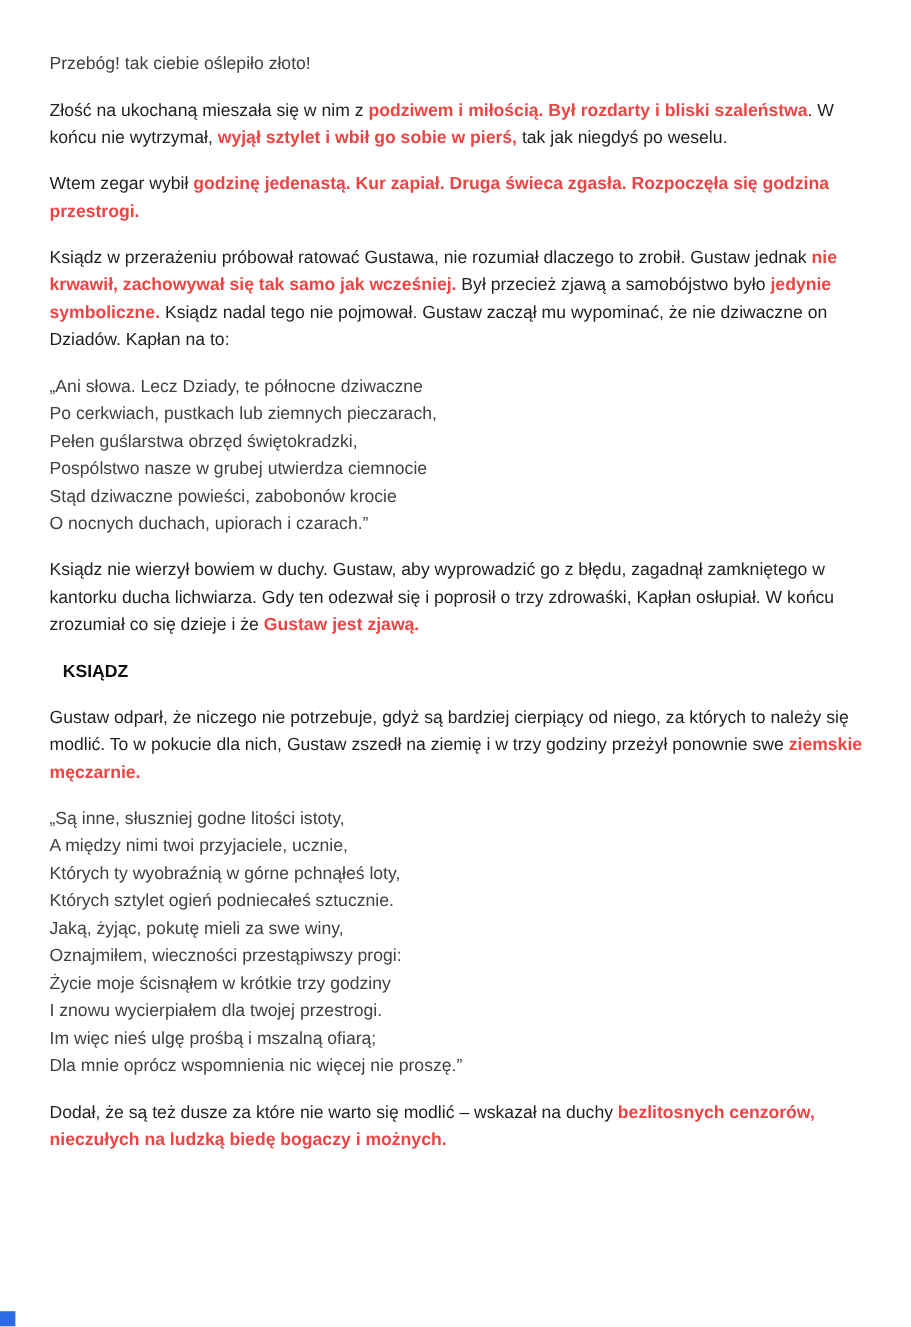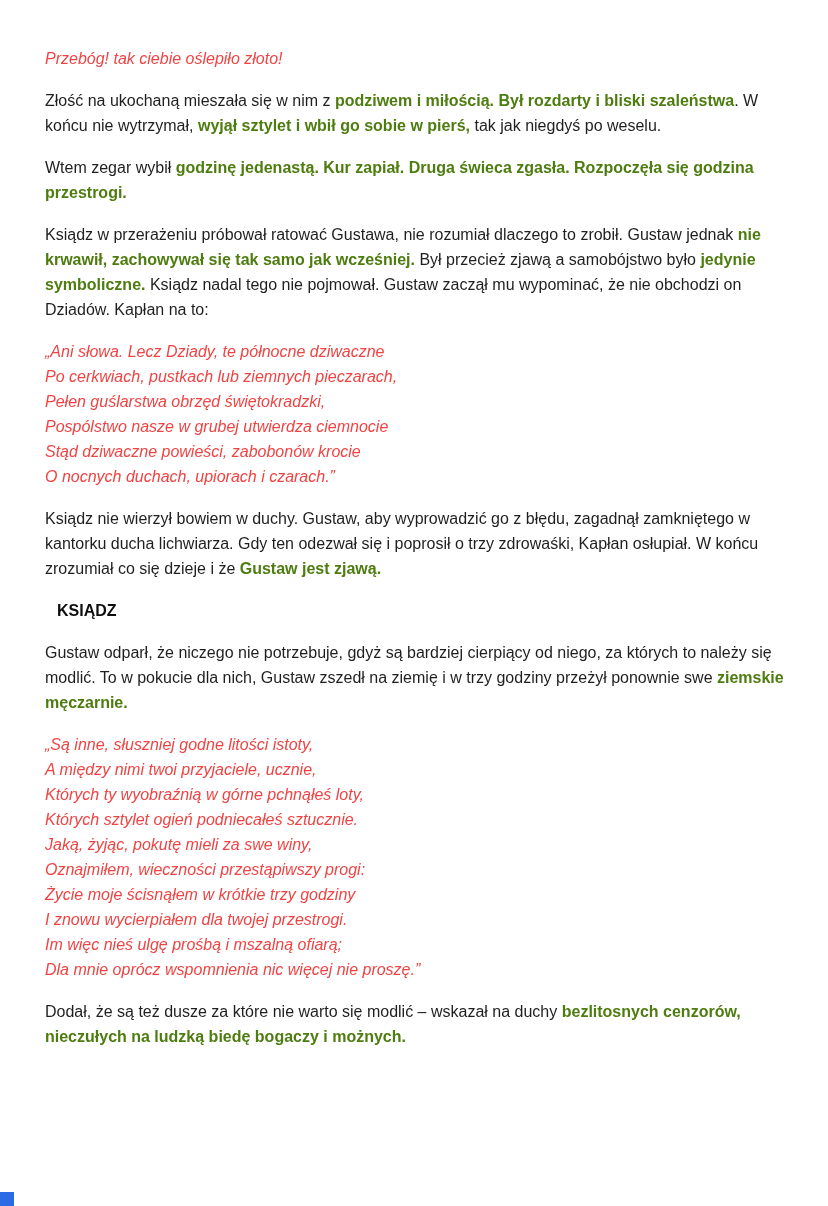--- a/index.html
+++ b/index.html
@@ -24,29 +24,28 @@
   .doc > * {
     max-width: 740px;
   }
   p, .quote, h2 {
     margin: 17px 0;
   }
   .doc > *:first-child {
     margin-top: 0;
   }
   .quote {
-    font-style: italic;
-    color: #ef4444;
+    color: #404040;
   }
   .quote .line {
     min-height: 25px;
   }
   .b {
     font-weight: 700;
-    color: #4d7c0f;
+    color: #ef4444;
   }
   h2 {
     font-size: 16px;
     line-height: 25px;
     font-weight: 700;
     color: #0e0e0e;
     margin-left: 12px;
   }
   .corner-marker {
     position: absolute;
@@ -63,21 +62,21 @@
 <main class="doc">
 
   <section class="quote">
     <div class="line">Przebóg! tak ciebie oślepiło złoto!</div>
   </section>
 
   <p><span>Złość na ukochaną mieszała się w nim z </span><span class="b">podziwem i miłością. Był rozdarty i bliski szaleństwa</span><span>. W końcu nie wytrzymał, </span><span class="b">wyjął sztylet i wbił go sobie w pierś,</span><span> tak jak niegdyś po weselu.</span></p>
 
   <p><span>Wtem zegar wybił </span><span class="b">godzinę jedenastą. Kur zapiał. Druga świeca zgasła. Rozpoczęła się godzina przestrogi.</span></p>
 
-  <p><span>Ksiądz w przerażeniu próbował ratować Gustawa, nie rozumiał dlaczego to zrobił. Gustaw jednak </span><span class="b">nie krwawił, zachowywał się tak samo jak wcześniej.</span><span> Był przecież zjawą a samobójstwo było </span><span class="b">jedynie symboliczne.</span><span> Ksiądz nadal tego nie pojmował. Gustaw zaczął mu wypominać, że nie obchodzi on Dziadów. Kapłan na to:</span></p>
+  <p><span>Ksiądz w przerażeniu próbował ratować Gustawa, nie rozumiał dlaczego to zrobił. Gustaw jednak </span><span class="b">nie krwawił, zachowywał się tak samo jak wcześniej.</span><span> Był przecież zjawą a samobójstwo było </span><span class="b">jedynie symboliczne.</span><span> Ksiądz nadal tego nie pojmował. Gustaw zaczął mu wypominać, że nie dziwaczne on Dziadów. Kapłan na to:</span></p>
 
   <section class="quote">
     <div class="line">„Ani słowa. Lecz Dziady, te północne dziwaczne</div>
     <div class="line">Po cerkwiach, pustkach lub ziemnych pieczarach,</div>
     <div class="line">Pełen guślarstwa obrzęd świętokradzki,</div>
     <div class="line">Pospólstwo nasze w grubej utwierdza ciemnocie</div>
     <div class="line">Stąd dziwaczne powieści, zabobonów krocie</div>
     <div class="line">O nocnych duchach, upiorach i czarach.”</div>
   </section>
 

